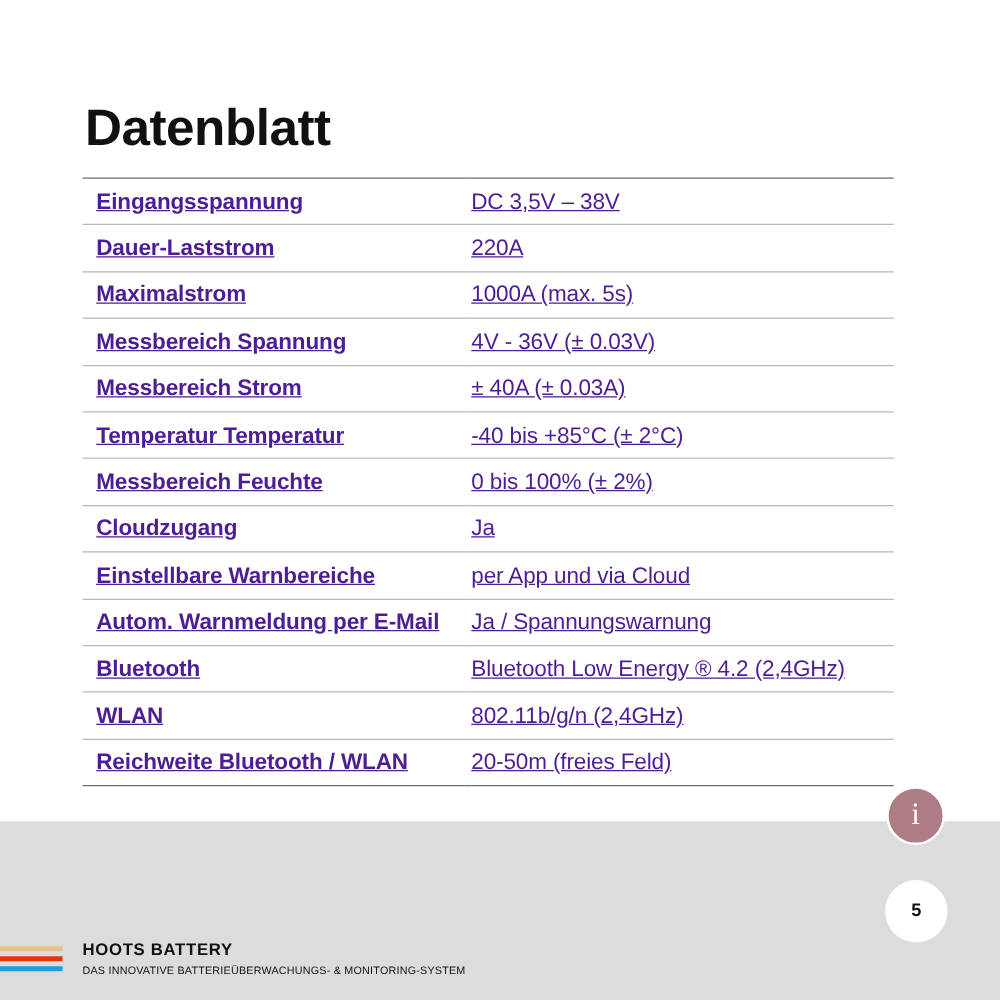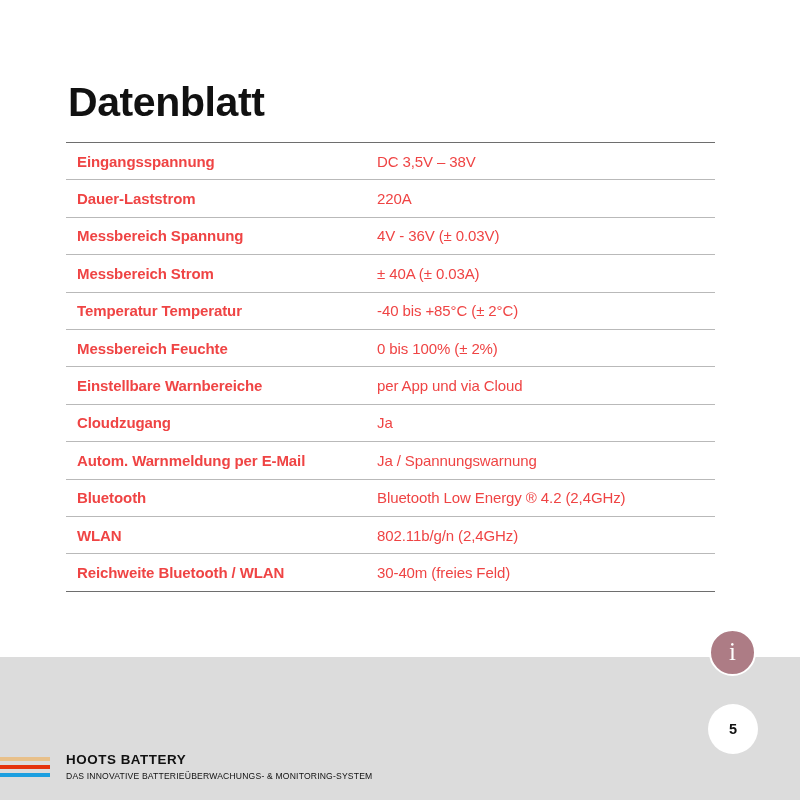--- a/index.html
+++ b/index.html
@@ -44,22 +44,23 @@
     border-collapse: collapse;
     table-layout: fixed;
   }
   .spec-table tr {
     height: 37.4px;
   }
   .spec-table td {
     border-bottom: 1px solid #b9b9b9;
     padding: 0 0 0 0;
     vertical-align: middle;
-    font-size: 15px;
-    color: #ef4444;
+    font-size: 18px;
+    color: #4c1d95;
+    text-decoration: underline;
   }
   .spec-table tr:first-child td {
     border-top: 1.6px solid #6e6e6e;
   }
   .spec-table tr:last-child td {
     border-bottom: 1.6px solid #6e6e6e;
   }
   .cell-label {
     width: 300px;
     font-weight: 700;
@@ -176,58 +177,62 @@
     <tbody>
       <tr>
         <td class="cell-label">Eingangsspannung</td>
         <td class="cell-value">DC 3,5V – 38V</td>
       </tr>
       <tr>
         <td class="cell-label">Dauer-Laststrom</td>
         <td class="cell-value">220A</td>
       </tr>
       <tr>
+        <td class="cell-label">Maximalstrom</td>
+        <td class="cell-value">1000A (max. 5s)</td>
+      </tr>
+      <tr>
         <td class="cell-label">Messbereich Spannung</td>
         <td class="cell-value">4V - 36V (± 0.03V)</td>
       </tr>
       <tr>
         <td class="cell-label">Messbereich Strom</td>
         <td class="cell-value">± 40A (± 0.03A)</td>
       </tr>
       <tr>
         <td class="cell-label">Temperatur Temperatur</td>
         <td class="cell-value">-40 bis +85°C (± 2°C)</td>
       </tr>
       <tr>
         <td class="cell-label">Messbereich Feuchte</td>
         <td class="cell-value">0 bis 100% (± 2%)</td>
       </tr>
       <tr>
+        <td class="cell-label">Cloudzugang</td>
+        <td class="cell-value">Ja</td>
+      </tr>
+      <tr>
         <td class="cell-label">Einstellbare Warnbereiche</td>
         <td class="cell-value">per App und via Cloud</td>
       </tr>
       <tr>
-        <td class="cell-label">Cloudzugang</td>
-        <td class="cell-value">Ja</td>
-      </tr>
-      <tr>
         <td class="cell-label">Autom. Warnmeldung per E-Mail</td>
         <td class="cell-value">Ja / Spannungswarnung</td>
       </tr>
       <tr>
         <td class="cell-label">Bluetooth</td>
         <td class="cell-value">Bluetooth Low Energy ® 4.2 (2,4GHz)</td>
       </tr>
       <tr>
         <td class="cell-label">WLAN</td>
         <td class="cell-value">802.11b/g/n (2,4GHz)</td>
       </tr>
       <tr>
         <td class="cell-label">Reichweite Bluetooth / WLAN</td>
-        <td class="cell-value">30-40m (freies Feld)</td>
+        <td class="cell-value">20-50m (freies Feld)</td>
       </tr>
     </tbody>
   </table>
 
   <div class="footer-band"></div>
 
   <div class="info-badge">i</div>
 
   <div class="logo-block">
     <div class="logo-bars">

